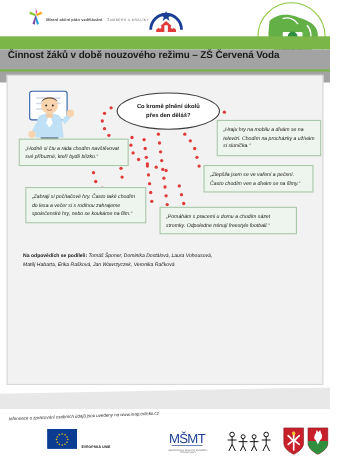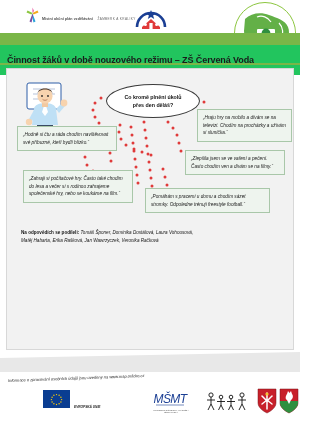--- a/index.html
+++ b/index.html
@@ -55,22 +55,22 @@
 
   
   .title-bar {
     position: absolute; left: 0; top: 33px;
     width: 300px; height: 12px;
     background: #7ab648;
   }
   .title-row {
     position: absolute; left: 0; top: 45px;
     width: 300px; height: 30px;
-    background: #22c55e;
-    display: flex; align-items: center;
+    background: #a3a3a3;
+    display: flex; 
   }
   .title-text {
     font-size: 9px; font-weight: bold; color: #1b1b1b;
     padding-left: 7px; letter-spacing: -0.1px;
     white-space: nowrap;
   }
   .title-underline {
     position: absolute; left: 0; top: 63px;
     width: 300px; height: 1.6px;
     background: #7ab648;
@@ -149,21 +149,21 @@
     position: absolute; left: 8px; top: 378px;
     width: 230px;
     font-size: 4px; font-style: italic; color: #2a2a2a;
     transform: rotate(-2.1deg); transform-origin: left center;
     white-space: nowrap;
   }
   .footer-note .url { color: #2a2a2a; }
 
   .footer-logos {
     position: absolute; left: 0; top: 388px;
-    width: 300px; height: 30px; font-style: italic;
+    width: 300px; height: 30px;
   }
   .eu-flag {
     position: absolute; left: 43px; top: 2px;
     width: 27px; height: 18px;
     background: #0a3d91;
   }
   .eu-text {
     position: absolute; left: 74px; top: 3px;
     line-height: 1.45;
   }

